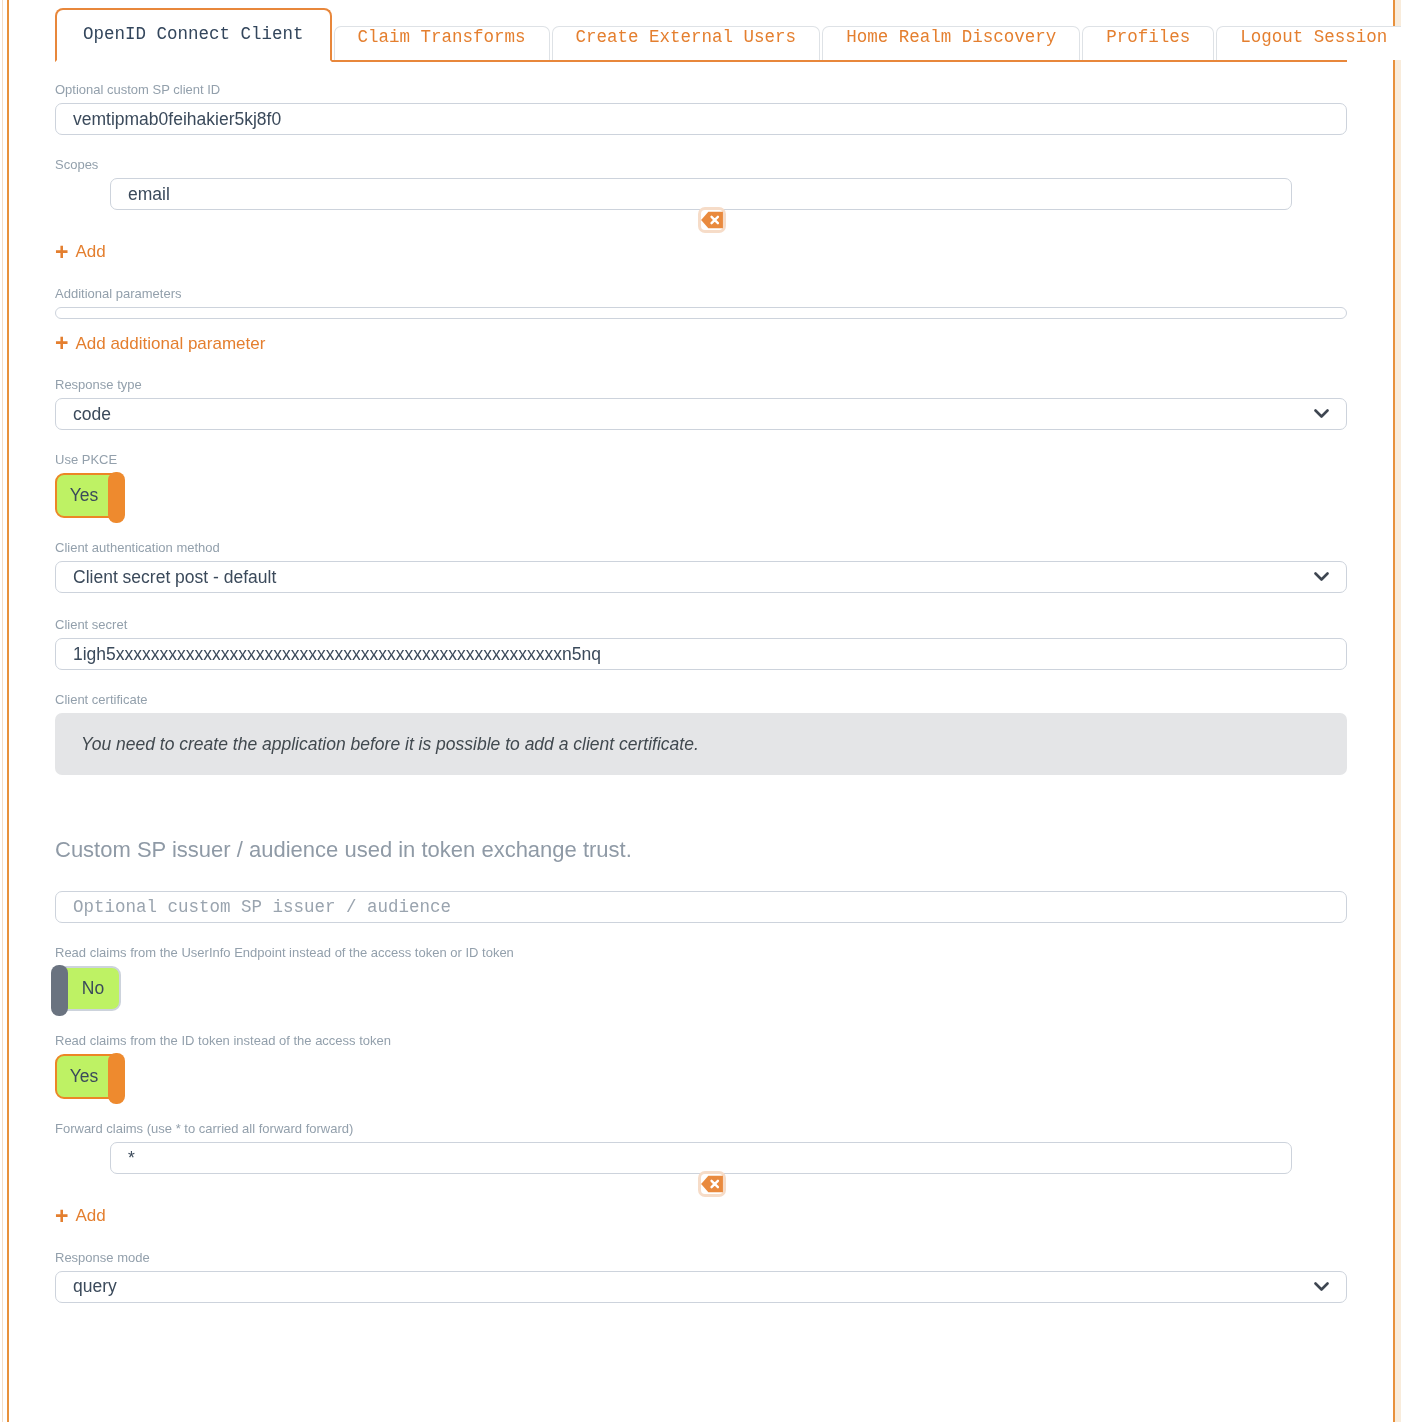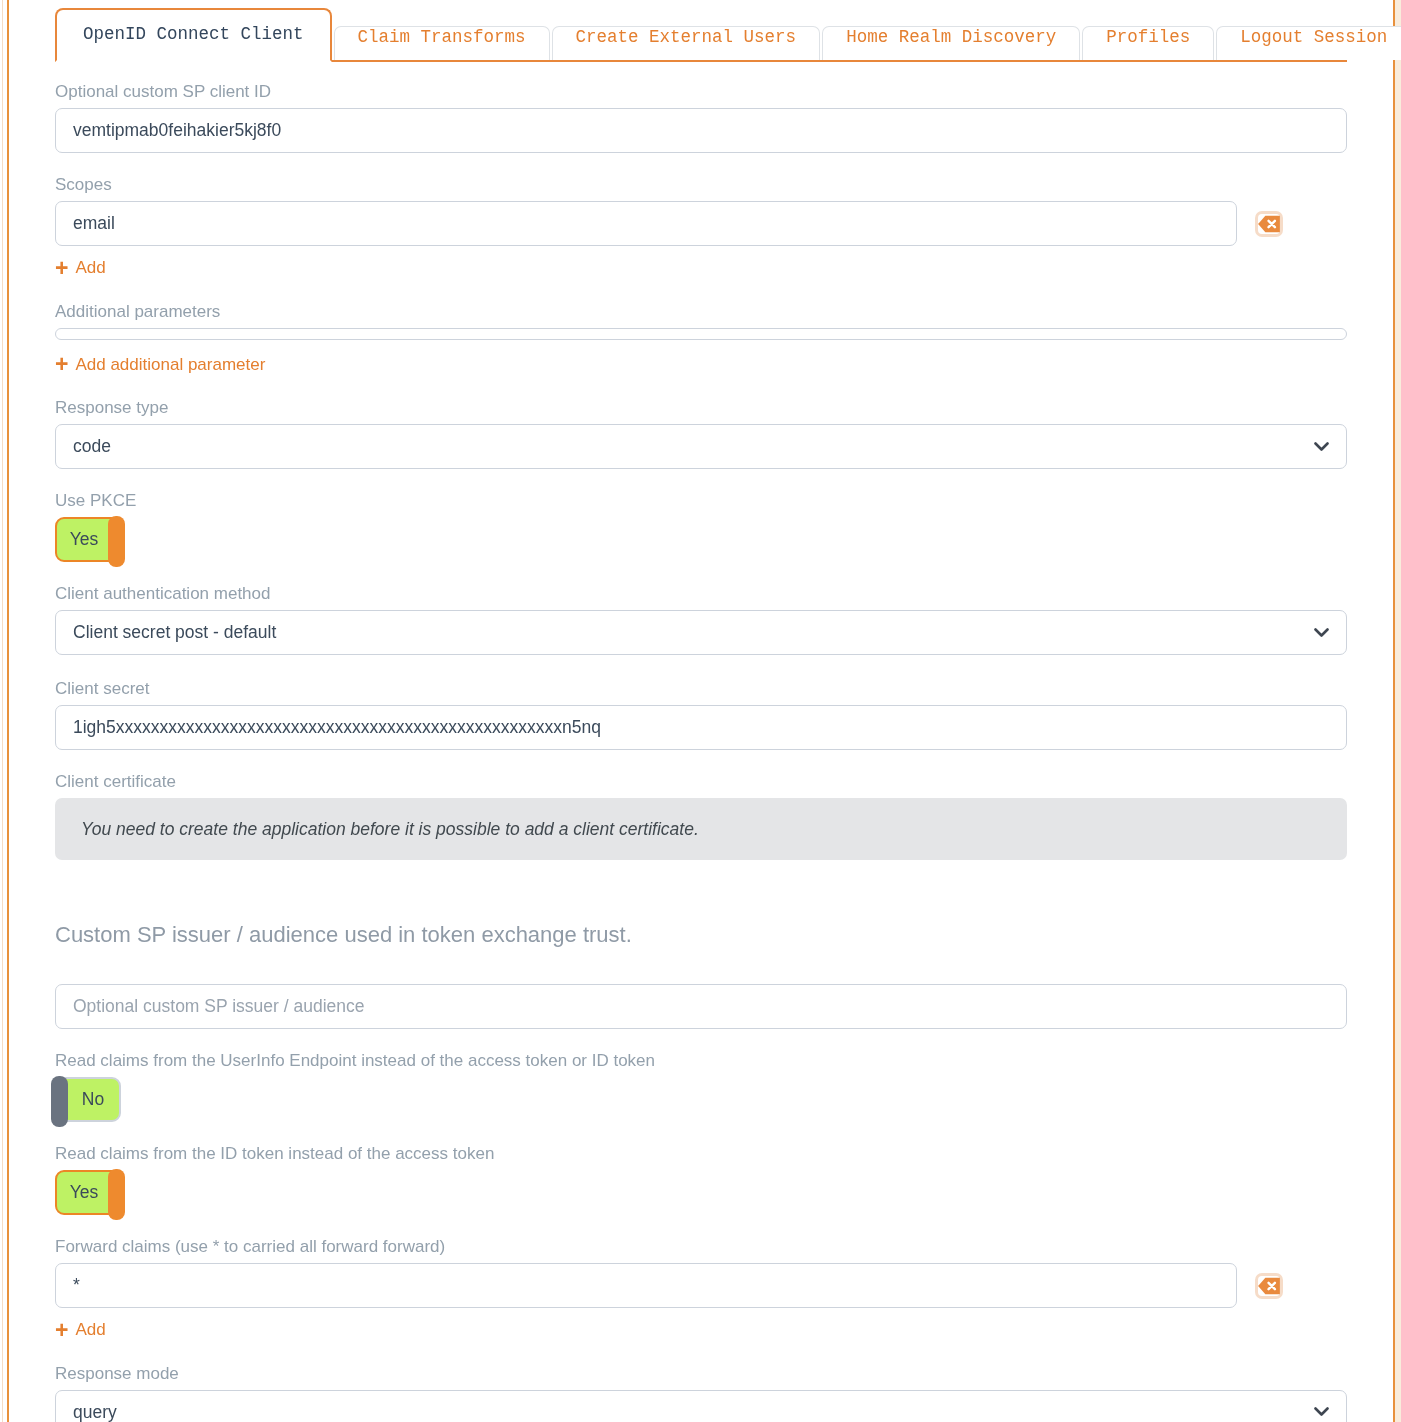--- a/index.html
+++ b/index.html
@@ -22,34 +22,34 @@
     font-size:17.5px; color:#e47f2f; background:#fff; cursor:pointer;
     border:1px solid #dee2e6; border-bottom:none; border-radius:7px 7px 0 0;
     padding:0 23px 13px 23px; margin-right:2px; white-space:nowrap;
   }
   .tab.active {
     color:#33465c; border:2px solid #e8873b; border-bottom:2px solid #fff;
     border-radius:8px 8px 0 0; margin-bottom:-2px; padding:14px 26px 16px 26px;
   }
 
   
-  .field-label { font-size:17px; color:#93a0ac; margin:22px 0 6px 0; }
+  .field-label { font-size:13px; color:#93a0ac; margin:22px 0 6px 0; }
   .text-input, .select {
-    width:1292px; height:45px; background:#fff;
+    width:1292px; height:32px; background:#fff;
     border:1px solid #cdd3dc; border-radius:7px;
     font-family:"Liberation Sans", sans-serif;
     font-size:17.5px; color:#3b4a5b; padding:0 17px;
     display:flex; align-items:center; outline:none;
   }
   input.text-input { display:block; line-height:43px; }
   input.text-input::placeholder { color:#9aa4af; opacity:1; }
   .text-input.short { width:1182px; }
   .thin-input { width:1292px; height:12px; border:1px solid #cdd3dc; border-radius:6px; background:#fff; margin-top:2px; }
 
-  .row { display:flex; align-items:center; }
+  .row { display:flex; align-items:center;flex-direction:column; }
   .delete-btn { margin-left:21px; cursor:pointer; display:inline-flex; border-radius:4px; box-shadow:0 0 0 3px #f6dcc8; }
 
   .add-link { display:inline-flex; align-items:center; gap:7px; color:#e47f2f; font-size:17px; margin-top:12px; cursor:pointer; }
   .add-link .plus { font-size:23px; font-weight:bold; line-height:17px; }
 
   .select { justify-content:space-between; cursor:pointer; }
   .select svg { flex:none; }
 
   
   .toggle { position:relative; width:66px; height:45px; background:#bef264; border-radius:9px; margin-top:2px; cursor:pointer;
@@ -62,21 +62,21 @@
   .toggle.on  .toggle-text { padding-right:8px; }
   .toggle.off .toggle-text { padding-left:10px; }
 
   .notice {
     width:1292px; height:62px; background:#e4e5e7; border-radius:7px;
     display:flex; align-items:center; padding:16px 26px;
     font-style:italic; font-size:17.5px; color:#41494f;
   }
 
   .section-desc { margin-top:62px; font-size:22px; color:#8f9aa6; }
-  .mt-desc-input { margin-top:36px; }
+  .mt-desc-input { margin-top:28px;font-family:Liberation Mono, monospace; }
 </style>
 </head>
 <body>
 
 <div class="page">
   <div class="edge-left-faint"></div>
   <div class="edge-left-line"></div>
   <div class="edge-right-line"></div>
   <div class="edge-right-tint"></div>
 

